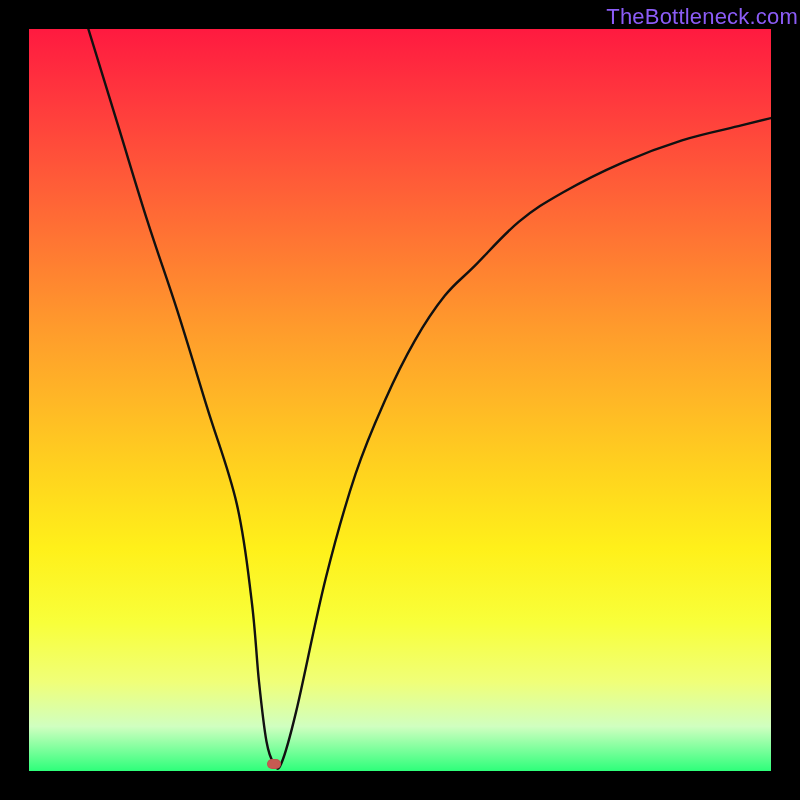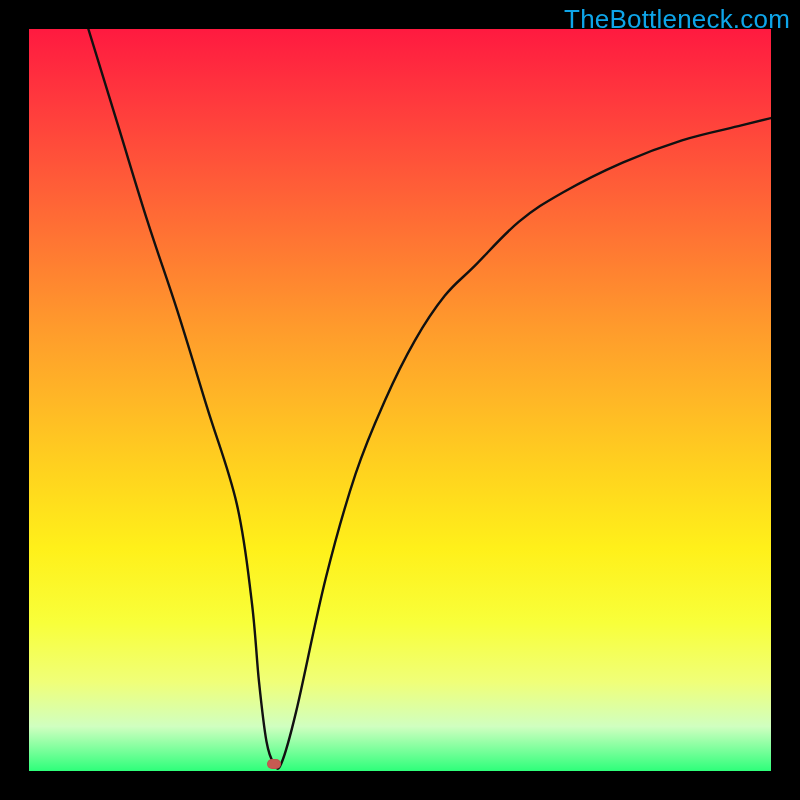--- a/index.html
+++ b/index.html
@@ -34,23 +34,23 @@
       #fff01a 70%,
       #f8ff3a 80%,
       #f0ff78 88%,
       #d0ffc0 94%,
       #2eff7a 100%
     );
   }
   .watermark {
     position: absolute;
     top: 4px;
-    right: 10px;
-    color: #0ea5e9;
-    font-size: 26px;
+    right: 2px;
+    color: #8b5cf6;
+    font-size: 22px;
     font-weight: 500;
     letter-spacing: 0.2px;
     user-select: none;
   }
   .marker {
     position: absolute;
     width: 14px;
     height: 10px;
     background: #c65a52;
     border-radius: 5px;

